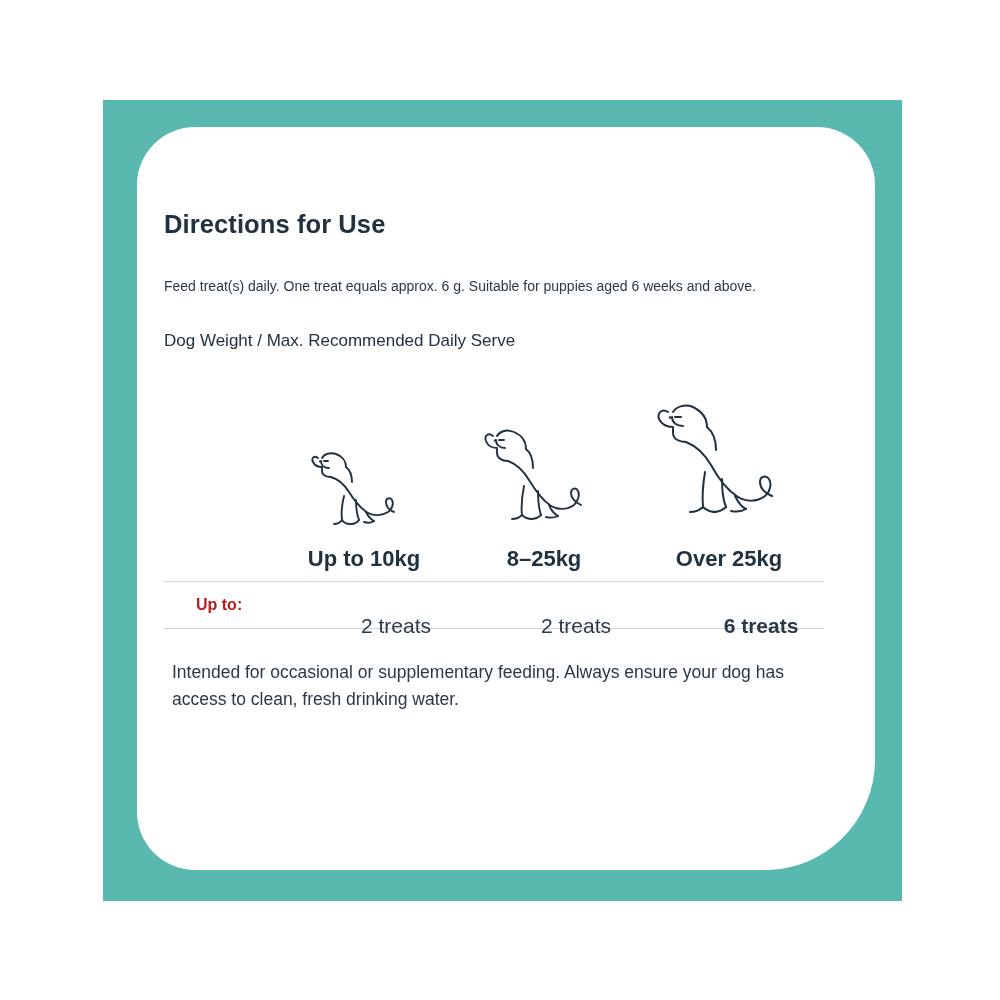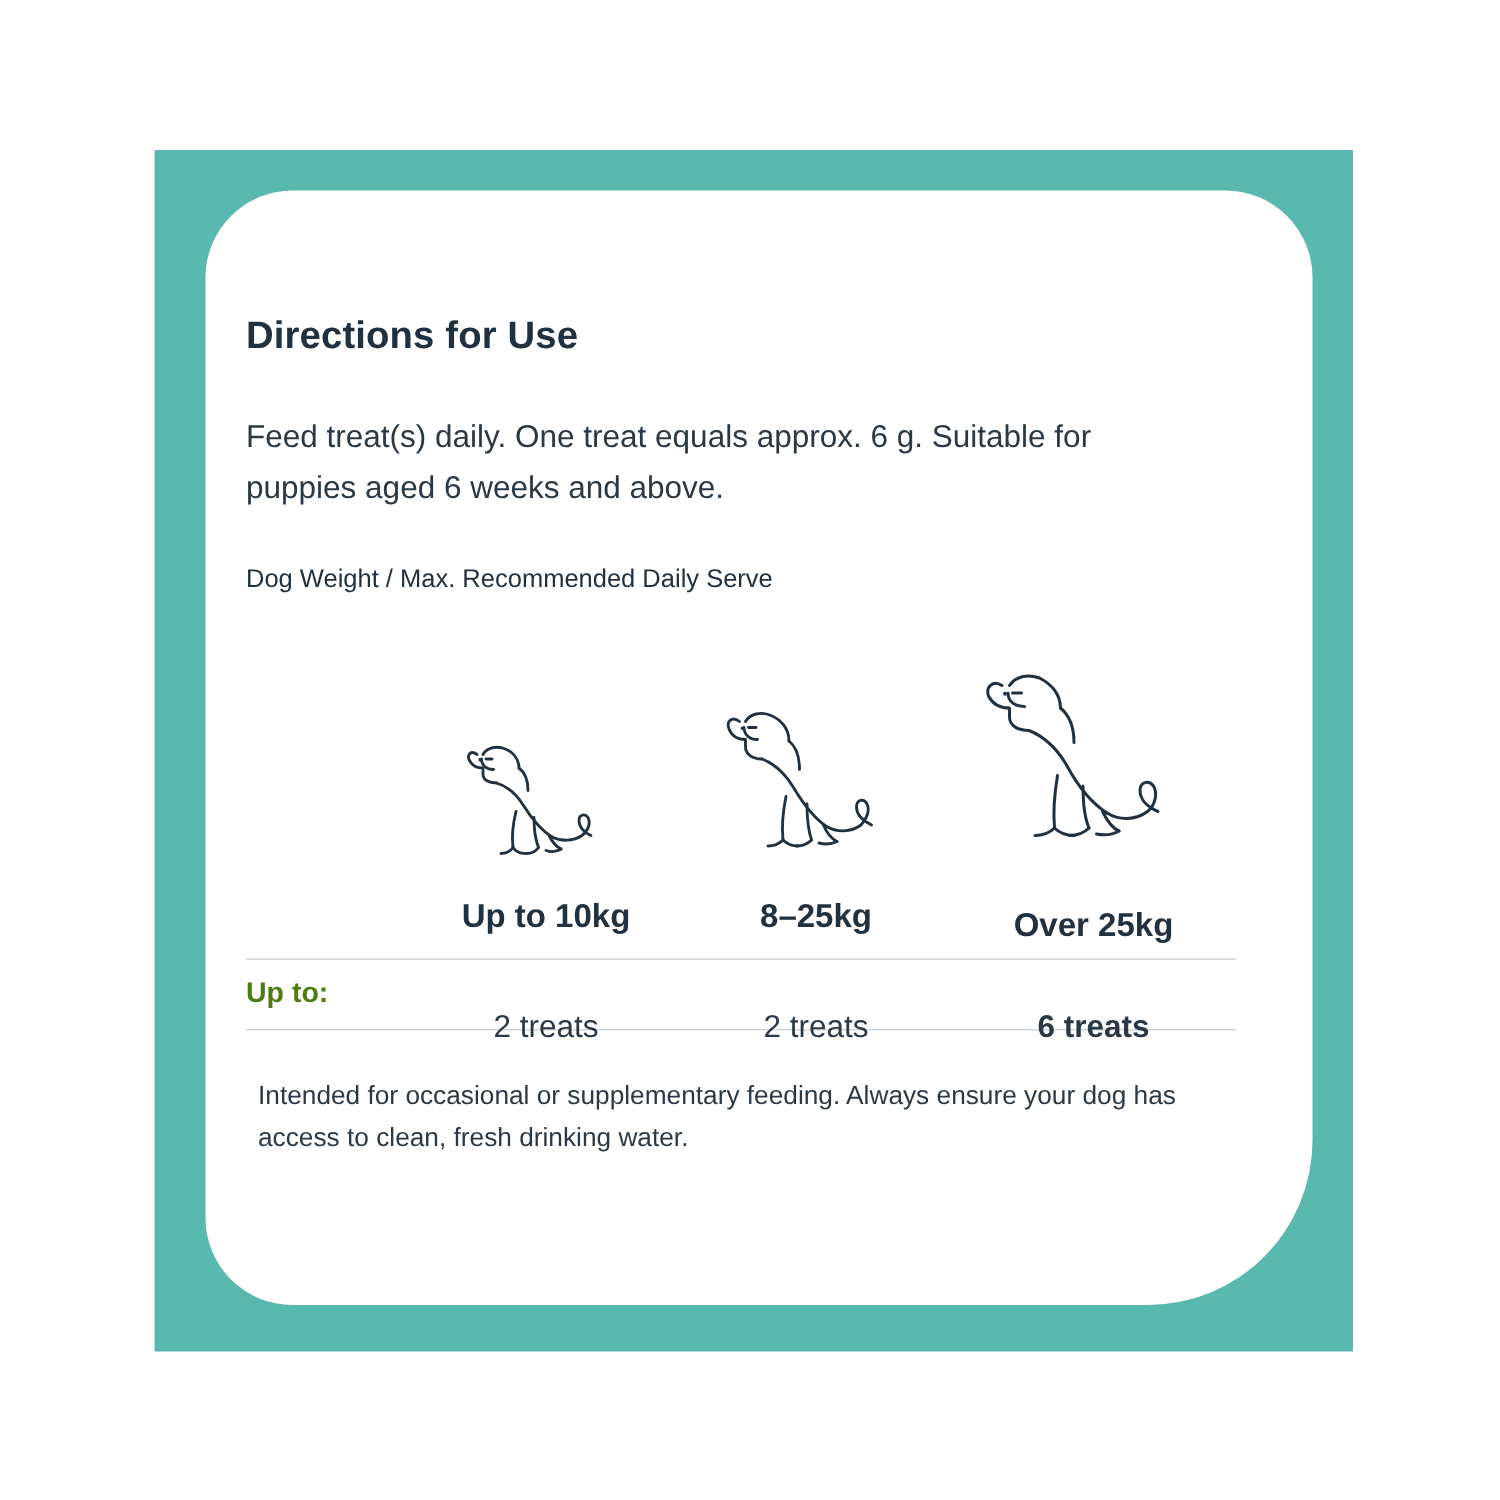--- a/index.html
+++ b/index.html
@@ -49,21 +49,21 @@
 
   h1.title {
     font-size: 25.5px;
     font-weight: bold;
     color: #22313f;
     letter-spacing: 0.1px;
     margin-bottom: 36px;
   }
 
   p.intro {
-    font-size: 21px;
+    font-size: 14px;
     line-height: 1.62;
     color: #2b3947;
     font-weight: 400;
     max-width: 620px;
     margin-bottom: 33px;
   }
 
   h2.subtitle {
     font-size: 17px;
     font-weight: normal;
@@ -101,35 +101,36 @@
   }
   .weight-head .lbl-spacer { width: 110px; flex: 0 0 110px; }
   .weight-head .col {
     text-align: center;
     font-size: 22px;
     font-weight: bold;
     color: #22313f;
   }
   .weight-head .col.c1 { width: 180px; flex: 0 0 180px; }
   .weight-head .col.c2 { width: 180px; flex: 0 0 180px; }
-  .weight-head .col.c3 { width: 190px; flex: 0 0 190px; margin-top: 13px; }
+  .weight-head .col.c3 { width: 190px; flex: 0 0 190px; }
 
   .serve-row {
     display: flex;
     align-items: center;
     border-top: 1.4px solid #cfd6db;
     border-bottom: 1.4px solid #cfd6db;
     height: 48px;
   }
   .serve-row .rowlabel {
     width: 110px;
     flex: 0 0 110px;
-    font-size: 19px;
+    font-size: 16px;
     font-weight: bold;
-    color: #4d7c0f;
+    color: #b91c1c;
+    margin-left: 32px;
   }
   .serve-row .cell {
     text-align: center;
     font-size: 21px;
     color: #2b3947;
     margin-top: 43px;
   }
   .serve-row .cell.c1 { width: 180px; flex: 0 0 180px; }
   .serve-row .cell.c2 { width: 180px; flex: 0 0 180px; }
   .serve-row .cell.c3 { width: 190px; flex: 0 0 190px; font-weight: bold; }

